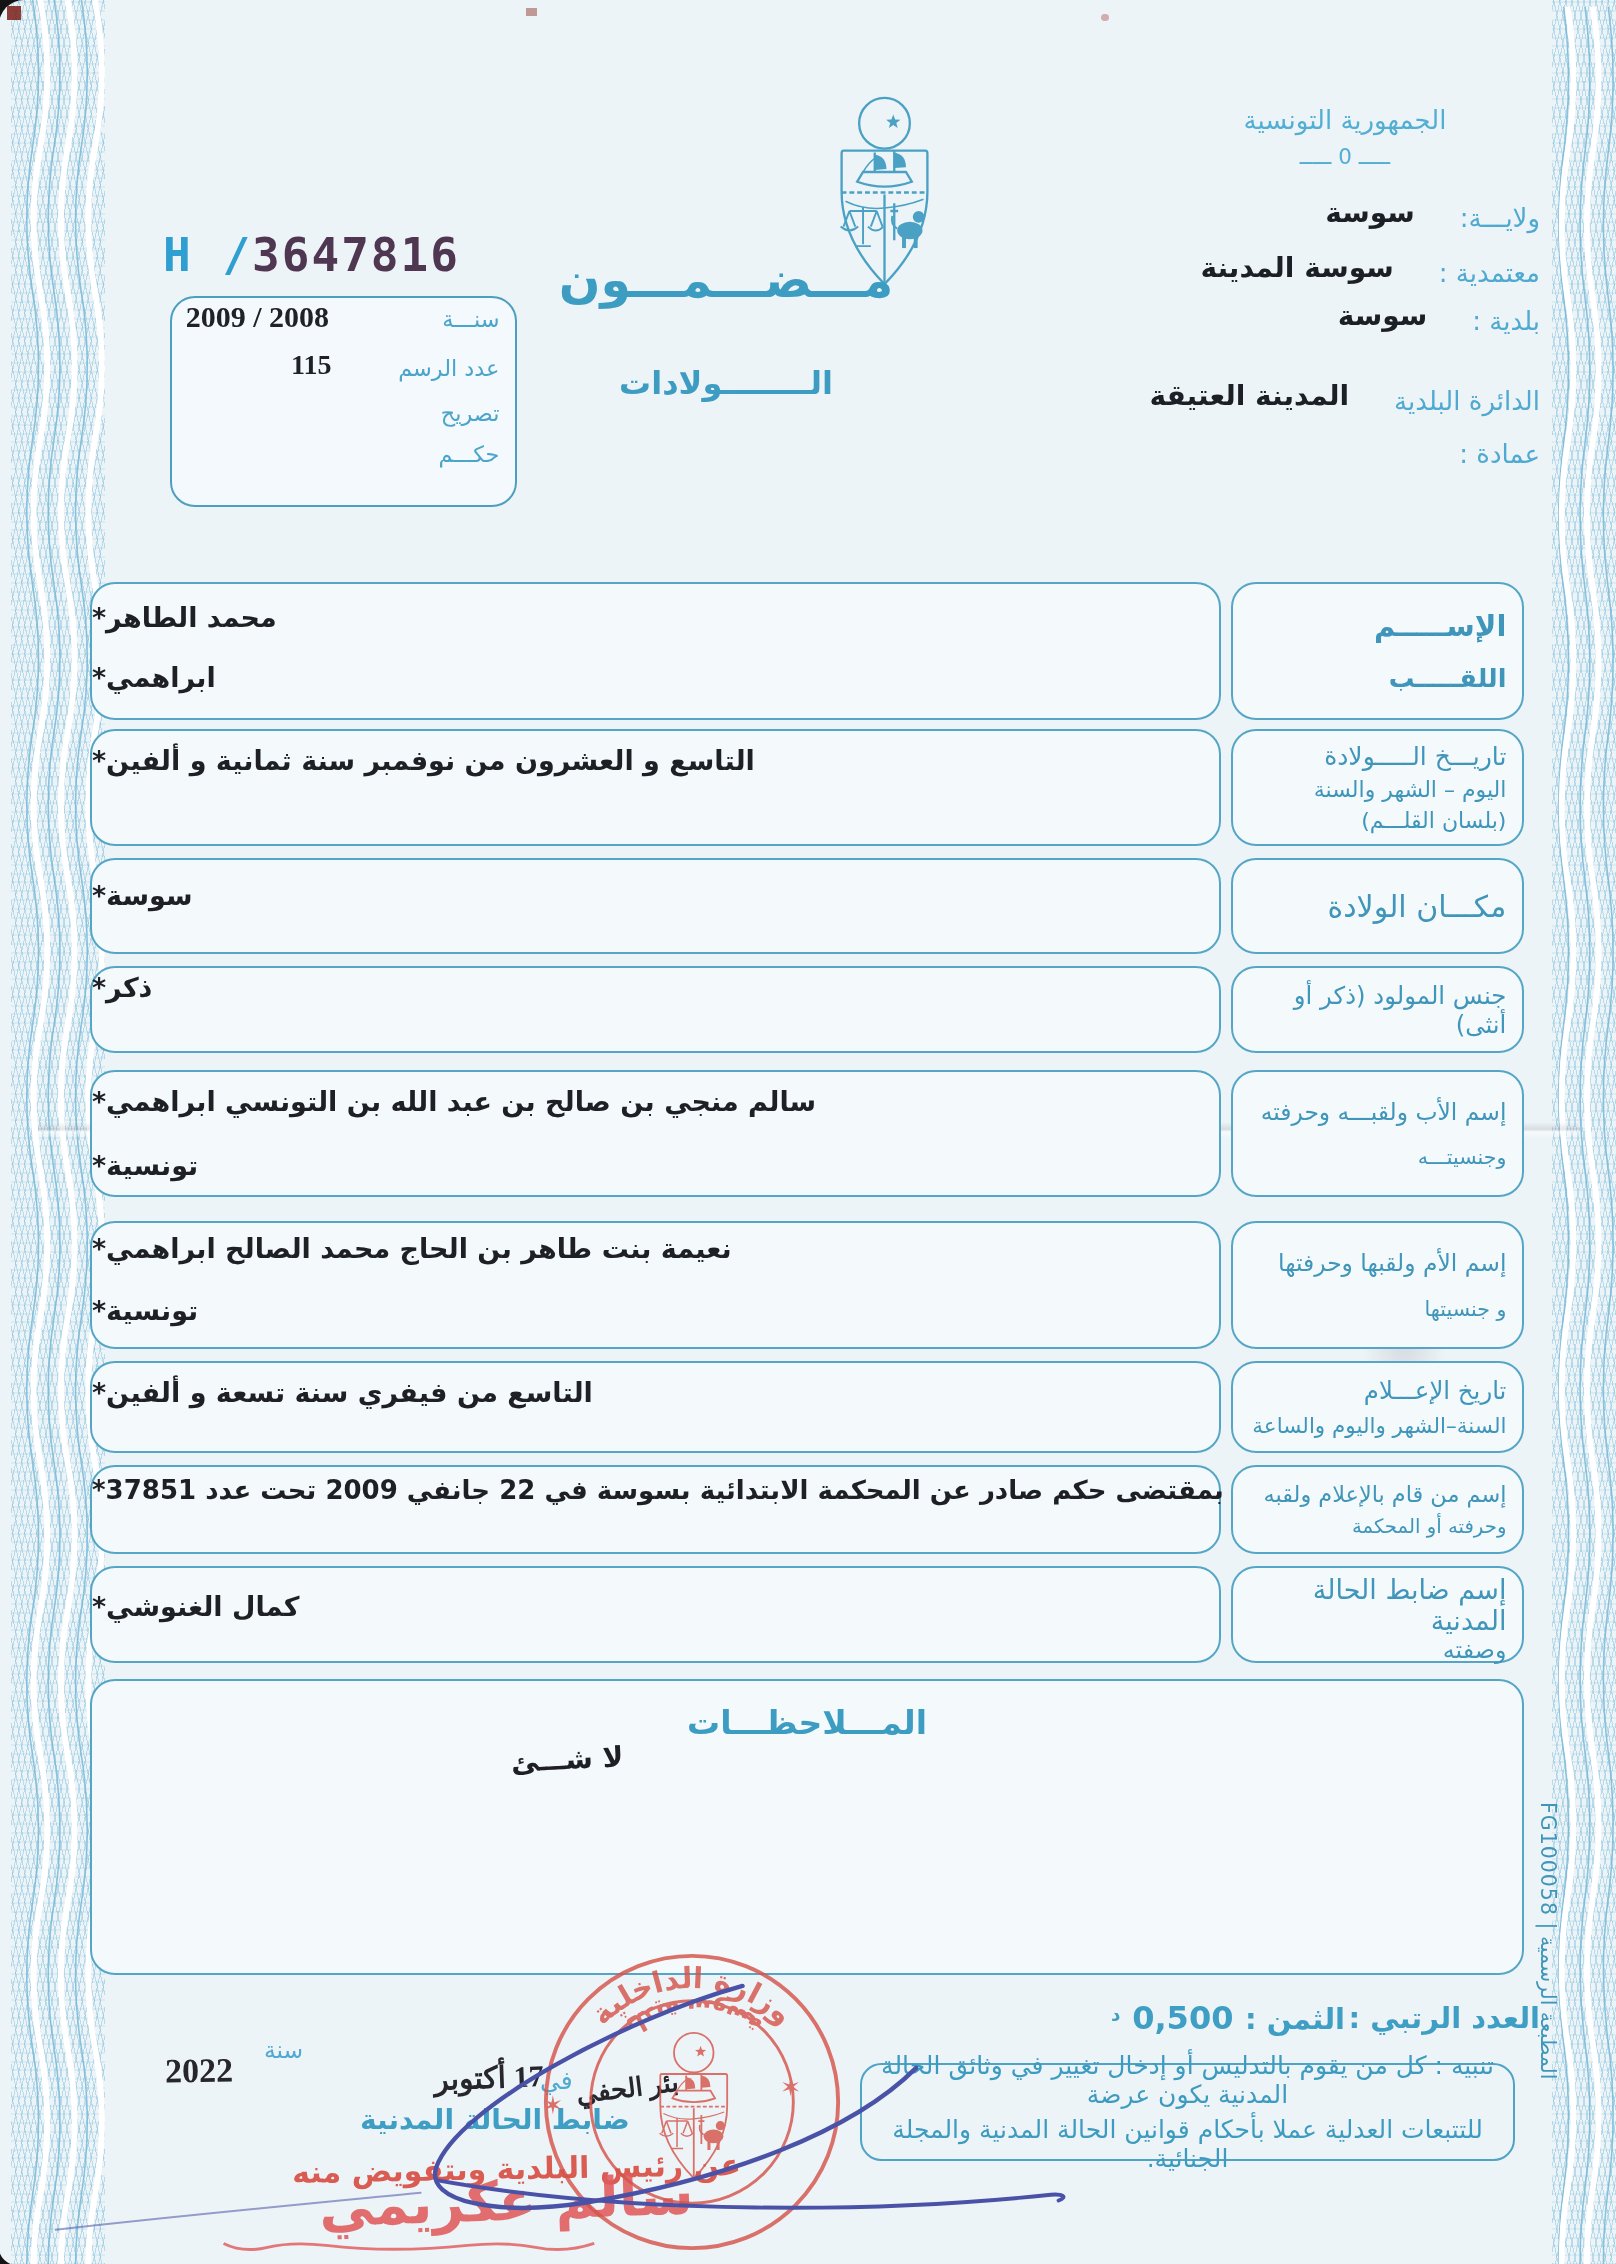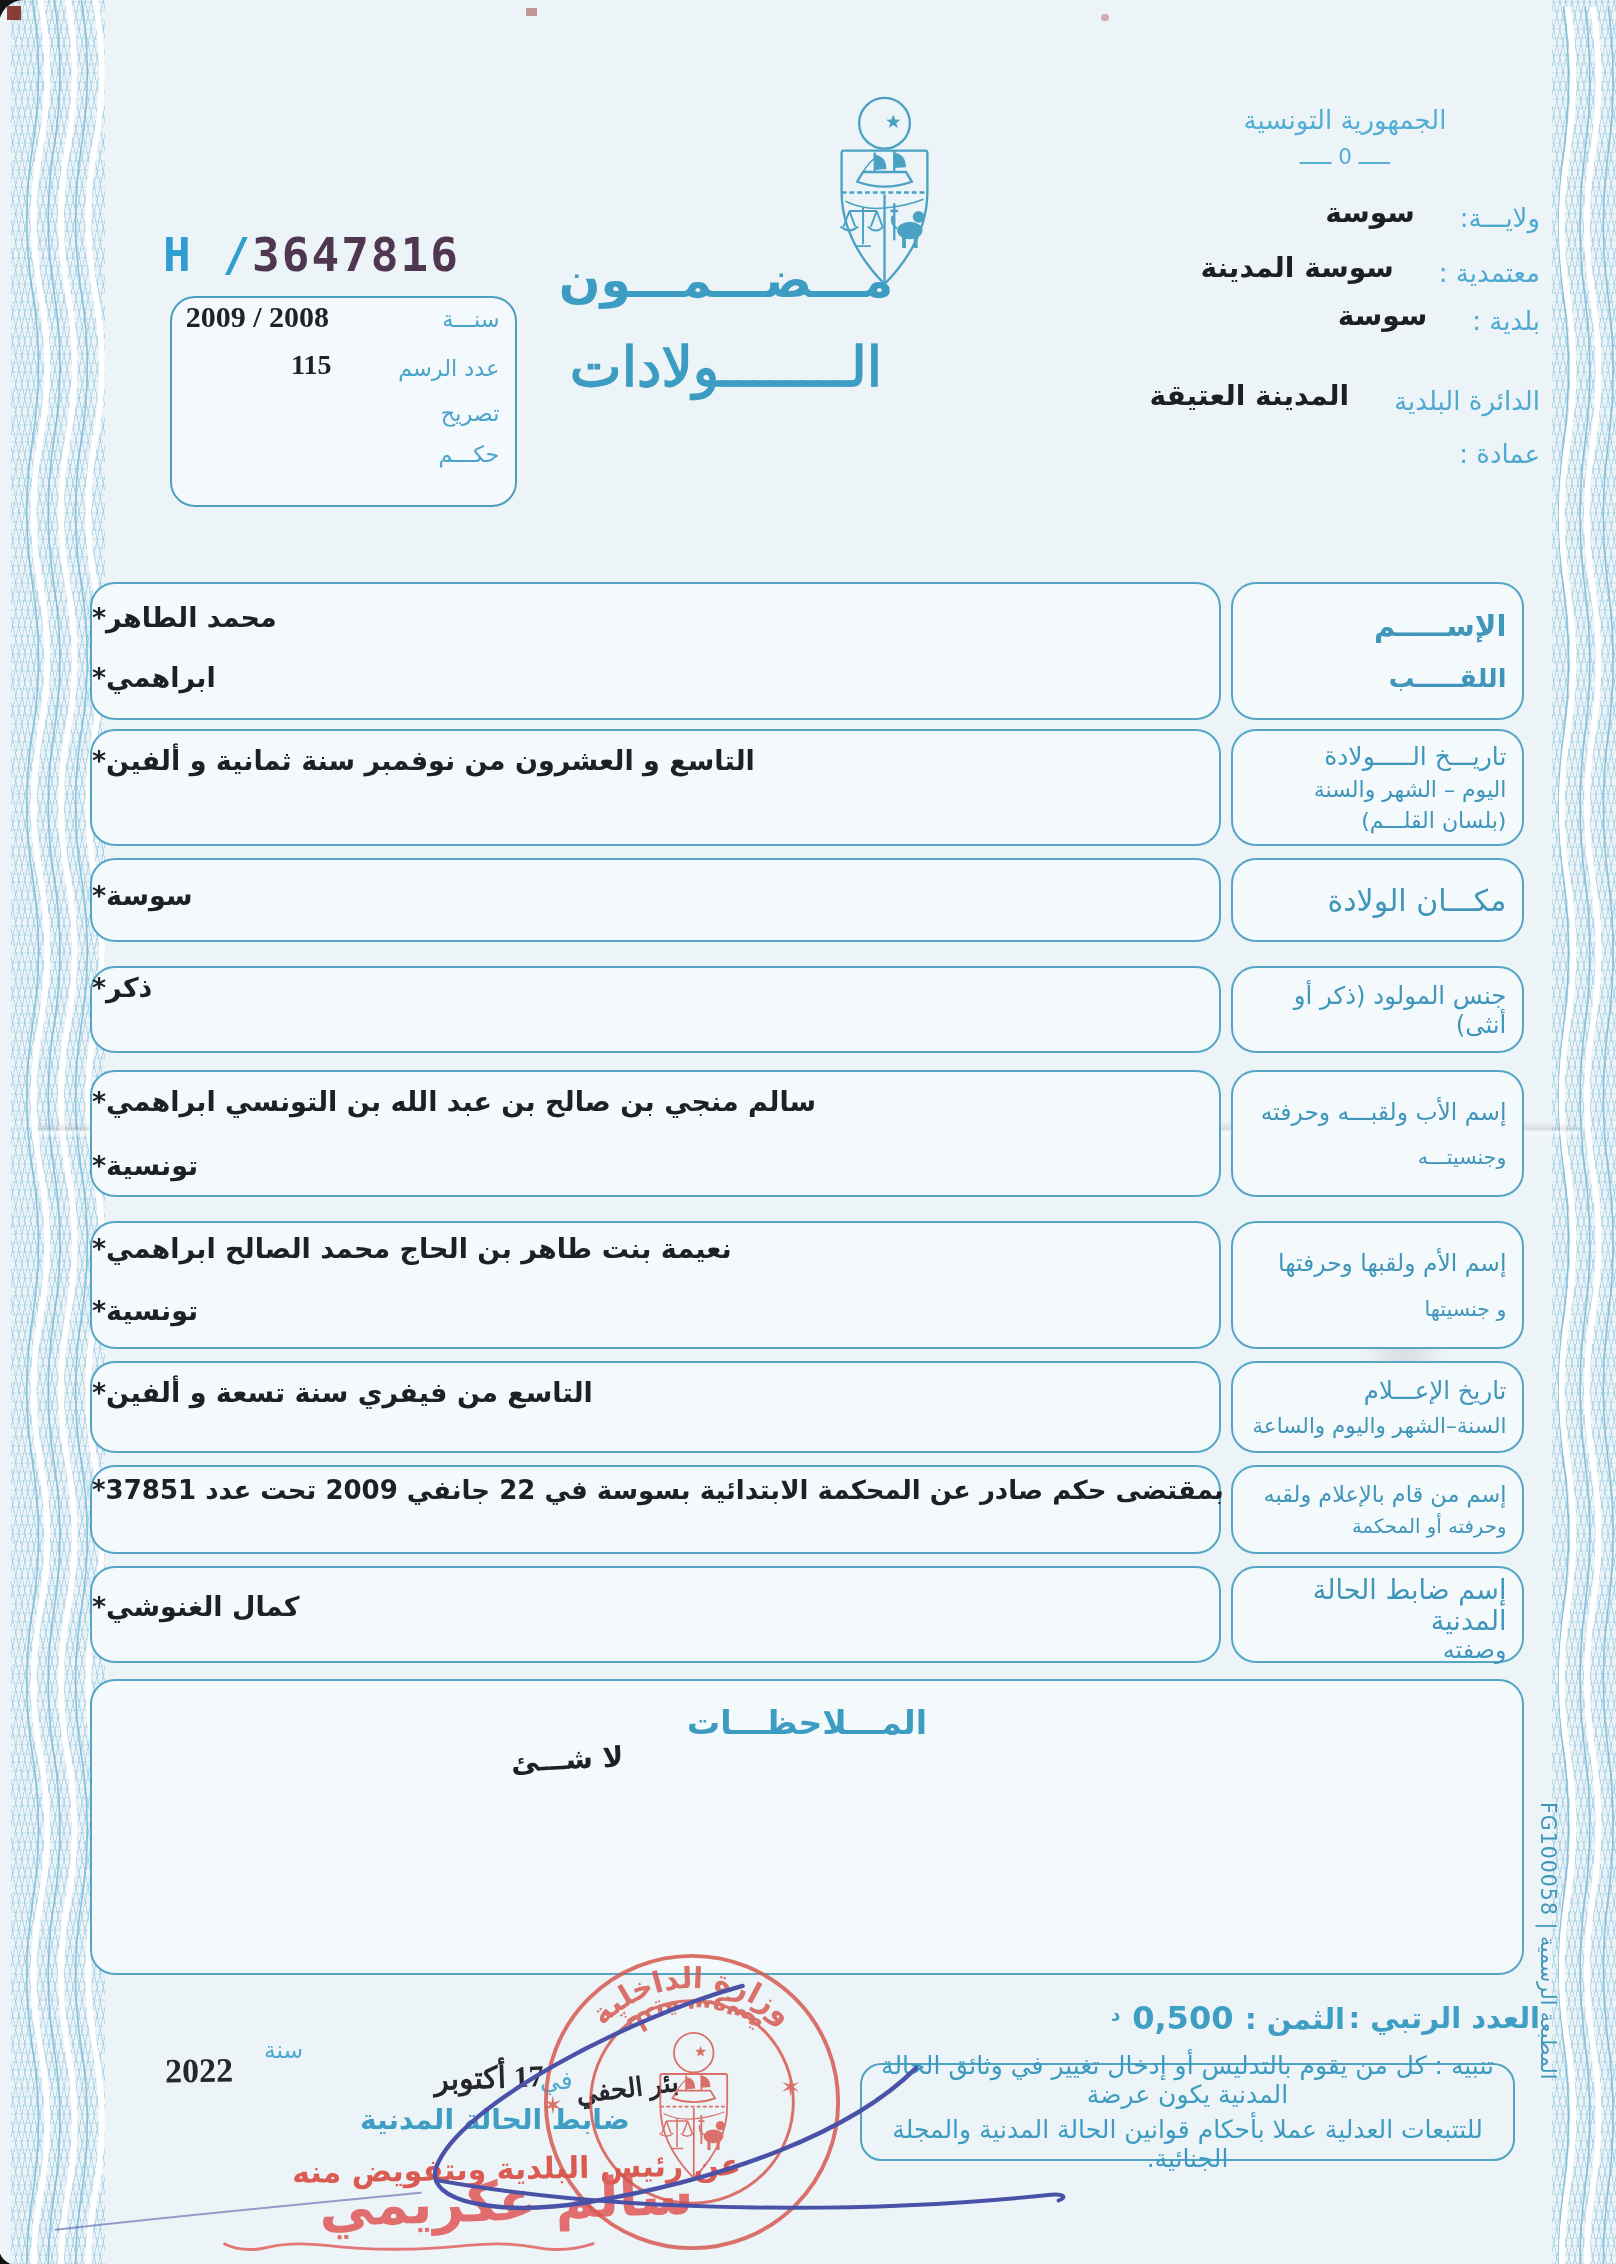--- a/index.html
+++ b/index.html
@@ -30,21 +30,21 @@
   #hdr-divider{left:1224px;top:144px;width:244px;text-align:center;color:#53aed4;font-size:21.5px;letter-spacing:1px;}
   #header-fields{left:1014px;top:201px;width:527px;}
   .hrow{display:flex;justify-content:flex-start;gap:45px;align-items:baseline;}
   .hlbl{color:#4fa9d0;font-size:26px;white-space:nowrap;}
   .hval{color:#1d1f26;font-weight:bold;font-size:28px;transform:translateY(-4.9px);white-space:nowrap;}
   
   #title-block{left:532px;top:252px;width:390px;text-align:center;color:#3d9cc2;font-weight:bold;}
   #title-l1{font-size:49px;}
   #title-l2{font-size:40px;margin-top:21.5px;white-space:nowrap;}
   #title-l2 .ul{border-bottom:3.9px solid #3d9cc2;padding-bottom:5.9px;}
-  #title-l3{font-size:55px;margin-top:26px;font-family:Liberation Serif, serif;}
+  #title-l3{font-size:32px;margin-top:55px;}
   
   .trow{position:absolute;left:91px;width:1434px;}
   .vbox,.lbox{position:absolute;top:0;height:100%;border:2.9px solid #55a6c6;border-radius:25px;
               background:#f4fafc;box-sizing:border-box;display:flex;flex-direction:column;}
   .vbox{left:0;width:1131px;align-items:flex-end;padding-right:68px;}
   .lbox{left:1141px;width:293px;justify-content:space-evenly;text-align:right;
         padding:5.9px 15.6px;color:#4095ba;}
   .vline{color:#1e2026;font-weight:bold;font-size:27px;white-space:nowrap;}
   .vline + .vline{margin-left:0;margin-right:44px;}
   .lline + .lline{font-size:.88em;}
@@ -215,21 +215,21 @@
       <div class="trow" style="top: 729px; height: 117px;">
         <div class="vbox" style="padding-top: 13.7px; row-gap: 25px;">
           <div class="vline">التاسع و العشرون من نوفمبر سنة ثمانية و ألفين*</div>
         </div>
         <div class="lbox" style="font-size: 25px;">
           <div class="lline">تاريـــخ الـــــولادة</div>
           <div class="lline">اليوم – الشهر والسنة</div>
           <div class="lline">(بلسان القلـــم)</div>
         </div>
       </div>
-      <div class="trow" style="top: 858px; height: 84px;">
+      <div class="trow" style="top: 858px; height: 96px;">
         <div class="vbox" style="padding-top: 19.5px; row-gap: 25px;">
           <div class="vline">سوسة*</div>
         </div>
         <div class="lbox" style="font-size: 30px;">
           <div class="lline">مكـــان الولادة</div>
         </div>
       </div>
       <div class="trow" style="top: 966px; height: 87px;">
         <div class="vbox" style="padding-top: 3.9px; row-gap: 25px;">
           <div class="vline">ذكر*</div>

